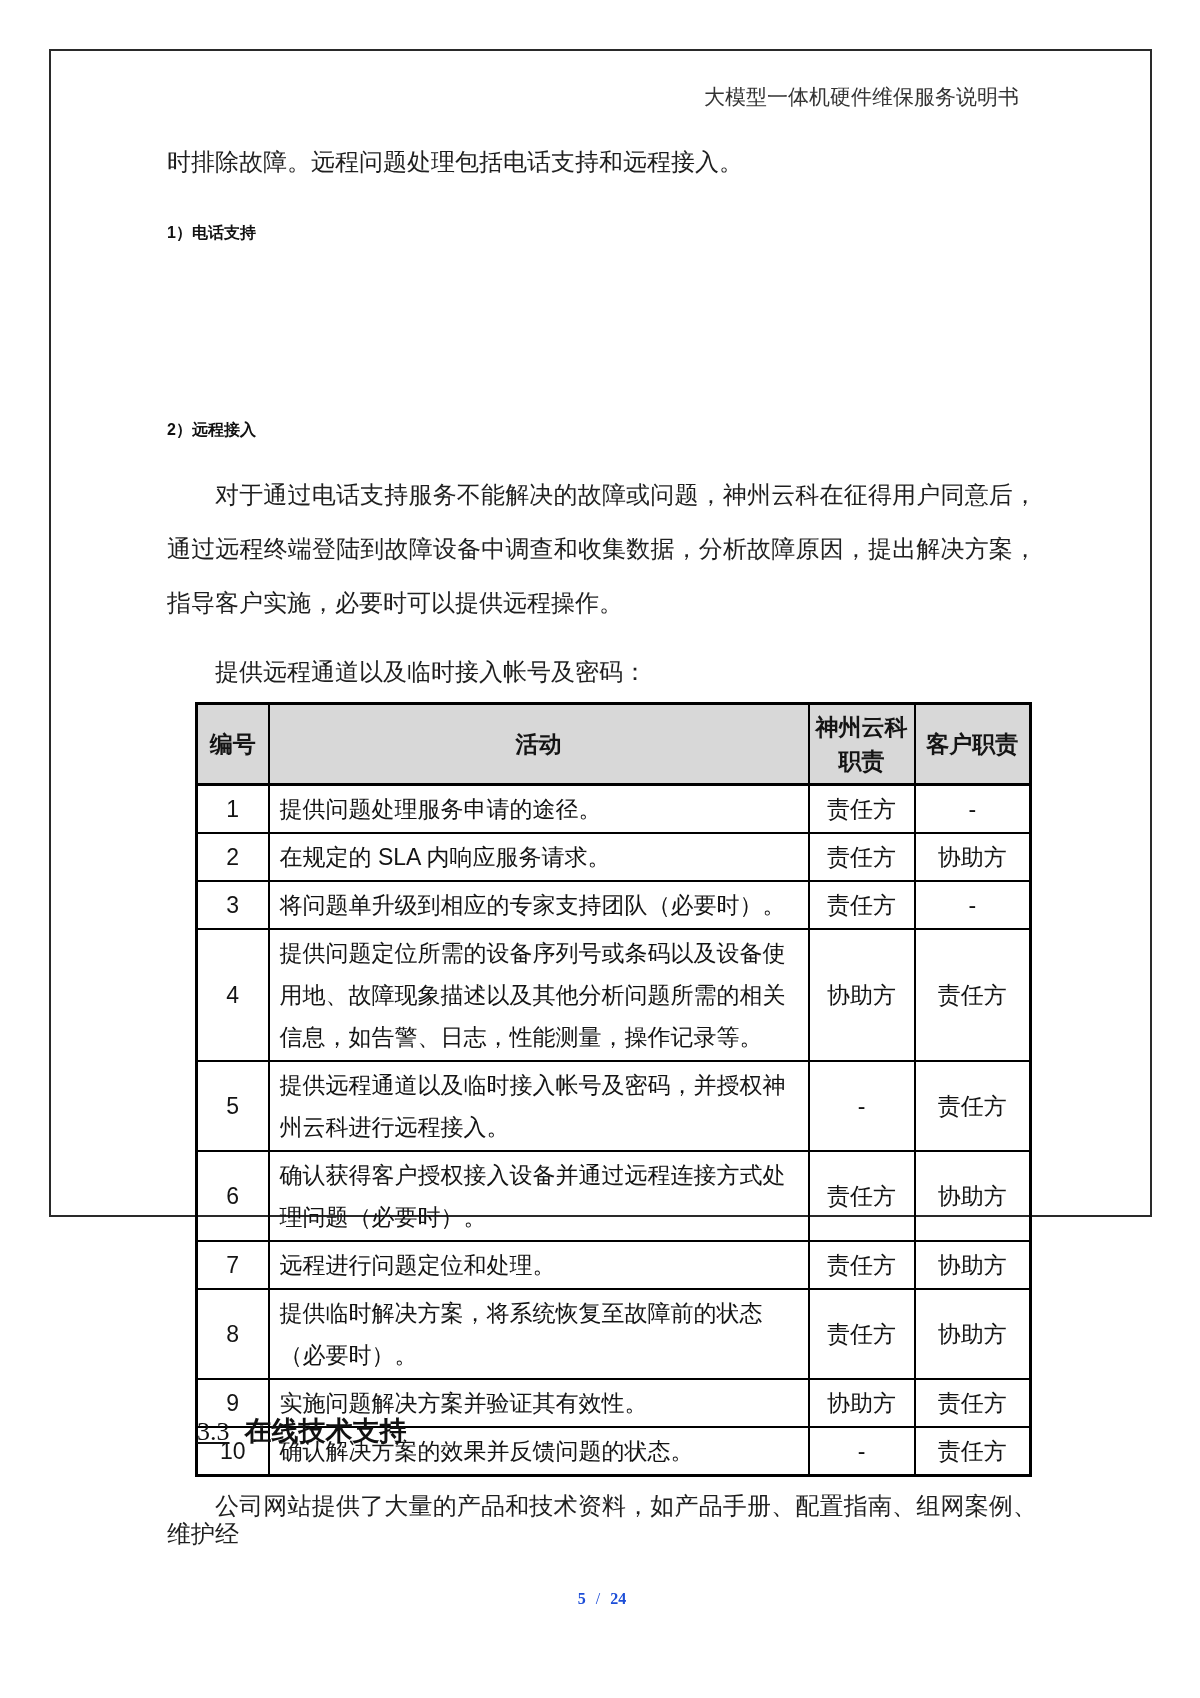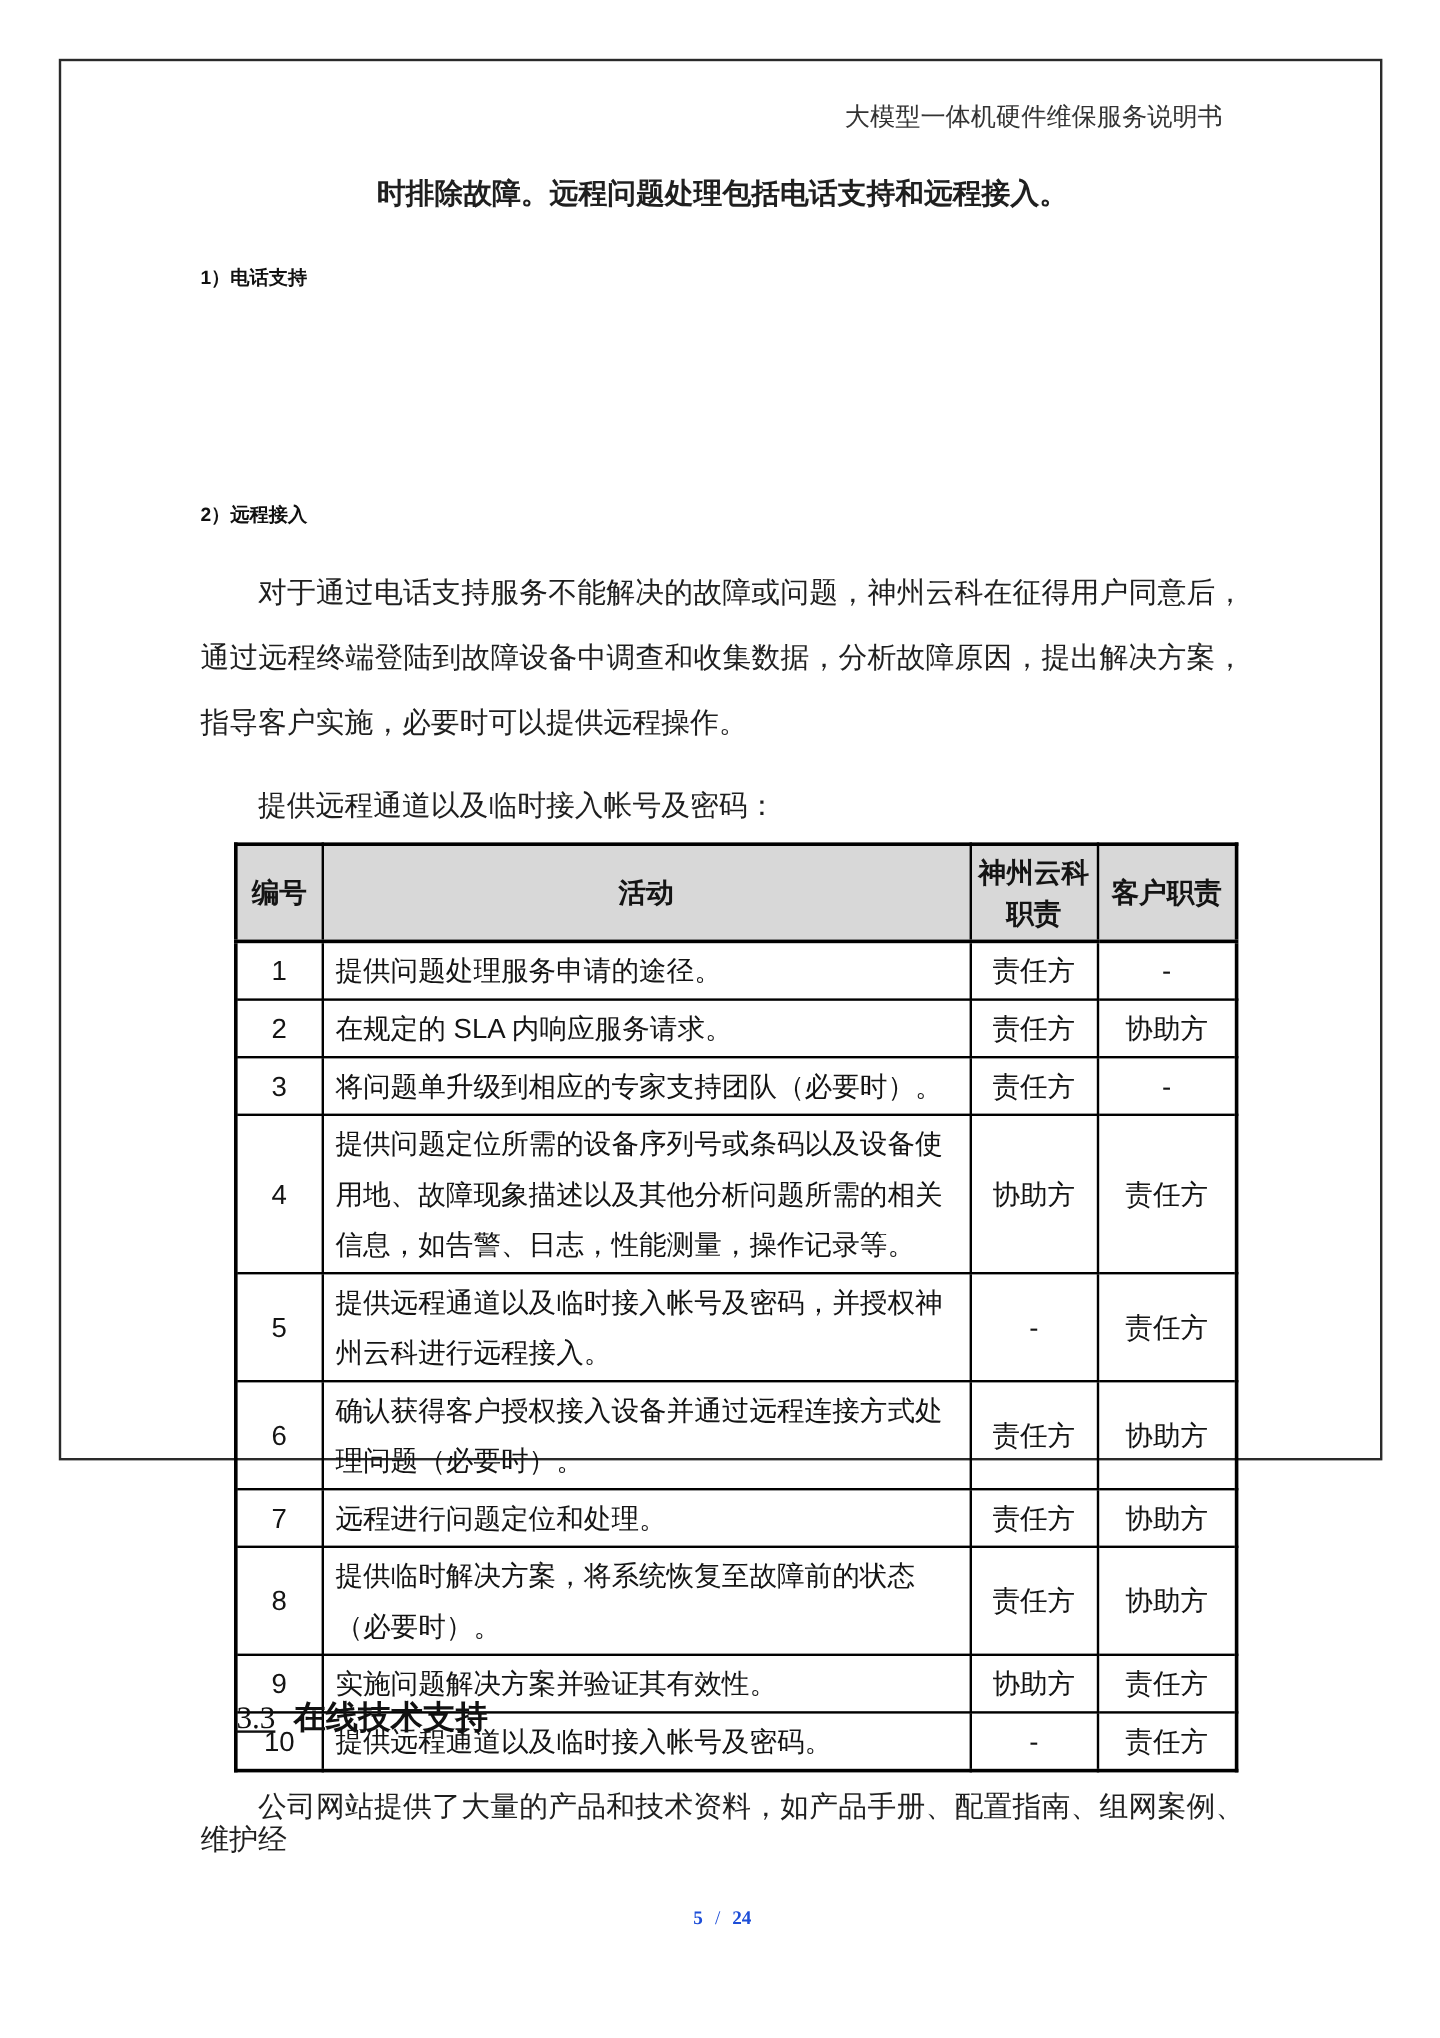--- a/index.html
+++ b/index.html
@@ -15,21 +15,21 @@
   .doc-header {
     position:absolute; top:34px; left:0; right:0;
     text-align:right; padding-right:18px;
     font-family:"Liberation Serif", serif;
     font-size:21px; line-height:24px; color:#333333;
   }
 
   .para { font-size:24px; line-height:54px; text-align:justify; }
   .para.indent { text-indent:2em; }
 
-  .p-intro   { position:absolute; top:97px;  left:0; right:0; line-height:28px; text-align:center;font-weight:bold; }
+  .p-intro   { position:absolute; top:97px;  left:0; right:0; line-height:28px; text-align:left; }
   .h-sub     { position:absolute; left:0; font-size:16px; font-weight:bold; line-height:30px; color:#111; }
   .h-phone   { top:167px; }
   .p-phone   { position:absolute; top:228px; left:0; right:0; }
   .h-remote  { top:364px; }
   .p-remote  { position:absolute; top:417px; left:0; right:0; }
   .p-lead    { position:absolute; top:606px; left:0; right:0; line-height:30px; text-align:left; }
 
   table.resp {
     position:absolute; top:651px; left:28px; width:834px;
     border-collapse:collapse; table-layout:fixed;
@@ -148,21 +148,21 @@
           <td class="c-cus">协助方</td>
         </tr>
         <tr>
           <td class="c-id">9</td>
           <td class="c-act">实施问题解决方案并验证其有效性。</td>
           <td class="c-ven">协助方</td>
           <td class="c-cus">责任方</td>
         </tr>
         <tr>
           <td class="c-id">10</td>
-          <td class="c-act">提供远程通道以及临时接入帐号及密码。</td>
+          <td class="c-act">确认解决方案的效果并反馈问题的状态。</td>
           <td class="c-ven">-</td>
           <td class="c-cus">责任方</td>
         </tr>
       </tbody>
     </table>
 
     <div class="sec-heading">
       <span class="sec-num">3.3</span><span class="sec-title">在线技术支持</span>
     </div>
 

